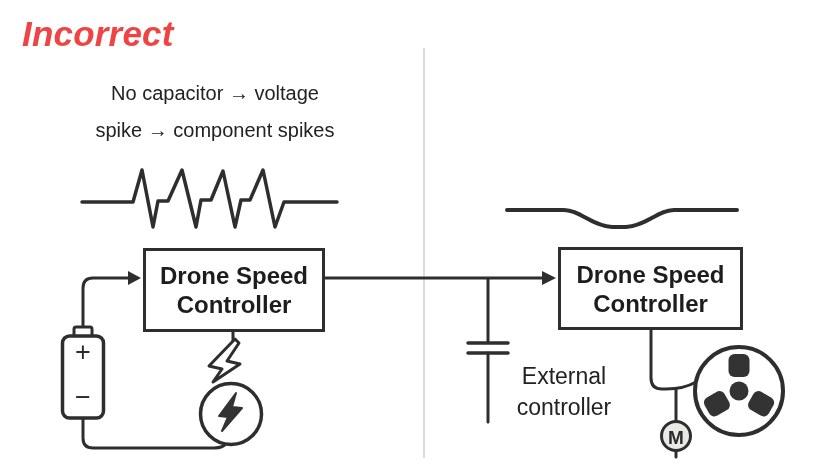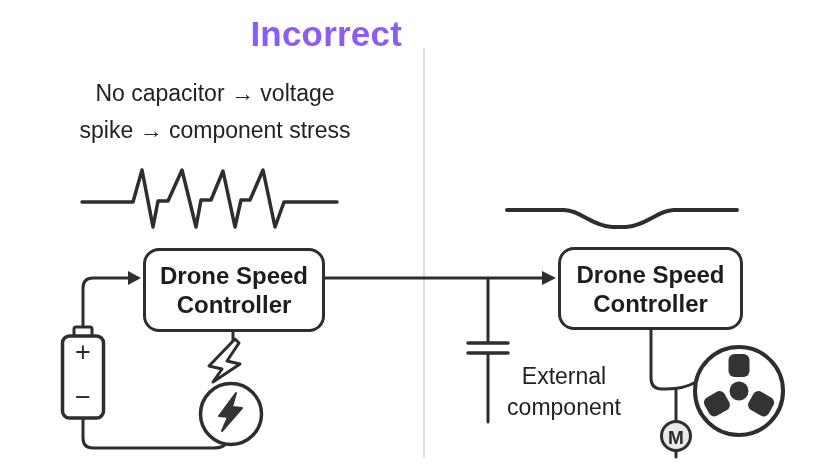--- a/index.html
+++ b/index.html
@@ -1,29 +1,29 @@
 <!DOCTYPE html>
 <html><head>
 <meta charset="utf-8">
 <style>
   html,body{margin:0;padding:0;background:#ffffff;}
   .stage{
     position:relative;width:840px;height:475px;background:#ffffff;
     font-family:"Liberation Sans", sans-serif;color:#212121;overflow:hidden;
   }
   .divider{position:absolute;left:423px;top:48px;width:2px;height:410px;background:#dcdcdc;z-index:0;}
-  .panel-title{position:absolute;top:14px;font-size:35px;font-weight:700;text-align:right;letter-spacing:.2px;color:#8b5cf6;z-index:2;}
+  .panel-title{position:absolute;top:14px;font-size:35px;font-weight:700;text-align:left;letter-spacing:.2px;color:#ef4444;z-index:2;font-style:italic;}
   .panel-title.left{left:22px;width:380px;}
   .panel-title.right{left:424px;width:384px;}
-  .subtitle{position:absolute;top:75px;font-size:23px;line-height:37px;text-align:center;color:#222;z-index:2;}
+  .subtitle{position:absolute;top:75px;font-size:20px;line-height:37px;text-align:center;color:#222;z-index:2;}
   .subtitle.left{left:30px;width:370px;}
   .subtitle.right{left:452px;width:344px;}
   .circuit-svg{position:absolute;left:0;top:0;z-index:1;}
   .controller-box{
-    position:absolute;border:3px solid #2e2e2e;border-radius:16px;background:#ffffff;
+    position:absolute;border:3px solid #2e2e2e;border-radius:0;background:#ffffff;
     display:flex;align-items:center;justify-content:center;text-align:center;
     font-size:24px;font-weight:600;line-height:29px;color:#1d1d1d;z-index:2;padding:2px;
     box-sizing:border-box;
   }
   .controller-box.left{left:143px;top:248px;width:182px;height:84px;}
   .controller-box.right{left:558px;top:247px;width:185px;height:83px;}
   .cap-label{position:absolute;left:503px;top:361px;width:122px;text-align:center;
     font-size:23px;line-height:31px;color:#222;z-index:2;}
   svg text{font-family:"Liberation Sans", sans-serif;fill:#2b2b2b;}
 </style>
@@ -31,21 +31,21 @@
 <body>
 
 <div class="stage">
 
   <div class="divider"></div>
 
   <div class="panel-title left">Incorrect</div>
 
   <div class="subtitle left">
     <div>No capacitor → voltage</div>
-    <div>spike → component stress</div>
+    <div>spike → component spikes</div>
   </div>
 
 
   <svg class="circuit-svg" width="840" height="475" viewBox="0 0 840 475">
 
     <g>
       <polyline points="82,202 133,202 142,170 153,227 158,201 168,201 182,170 196,227 201,200 211,200 223,171 235,227 241,200 250,200 263,170 275,227 284,202 337,202" fill="none" stroke="#2e2e2e" stroke-width="3.5" stroke-linejoin="round" stroke-linecap="round"></polyline>
     </g>
 
     <g>
@@ -100,15 +100,15 @@
 
     <g>
       <circle cx="676" cy="436" r="14.5" fill="#e9e9e5" stroke="#2e2e2e" stroke-width="3"></circle>
       <text x="676" y="443.5" text-anchor="middle" font-size="19" font-weight="700">M</text>
     </g>
   </svg>
 
   <div class="controller-box left">Drone Speed Controller</div>
   <div class="controller-box right">Drone Speed Controller</div>
 
-  <div class="cap-label">External component</div>
+  <div class="cap-label">External controller</div>
 
 </div>
 
 </body></html>

